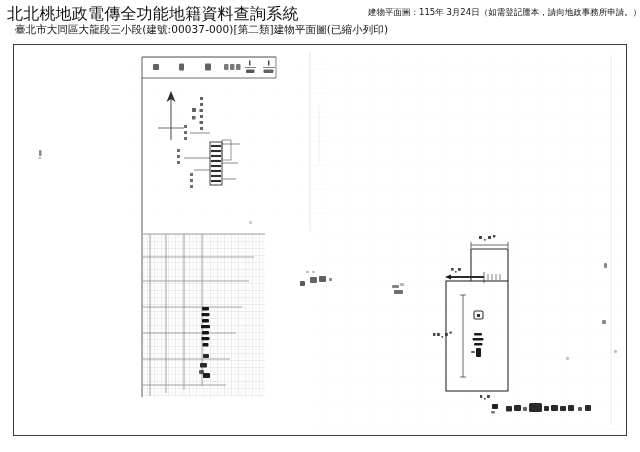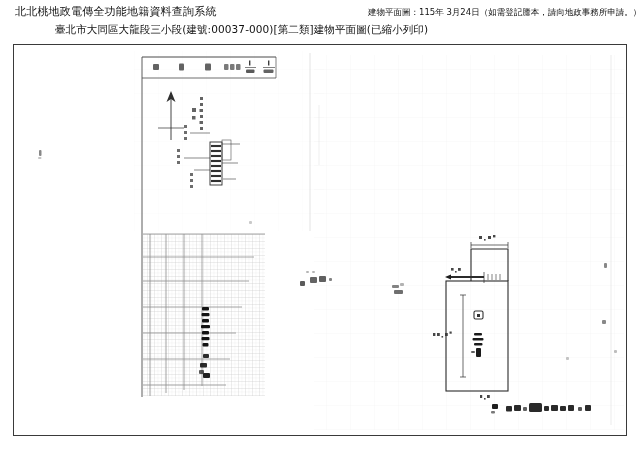--- a/index.html
+++ b/index.html
@@ -18,36 +18,35 @@
 
   
   .header {
     position: absolute;
     left: 0; top: 0;
     width: 640px;
     height: 42px;
   }
   .sys-title {
     position: absolute;
-    left: 15px;
+    left: 7px;
     top: 4px;
-    font-size: 11px;
+    font-size: 16px;
     letter-spacing: 0.2px;
     white-space: nowrap;
     color: #111;
   }
   .doc-subtitle {
     position: absolute;
     left: 15px;
     top: 23px;
     font-size: 10.5px;
     letter-spacing: 0.1px;
     white-space: nowrap;
     color: #111;
-    margin-left: 40px;
   }
   .query-date {
     position: absolute;
     left: 368px;
     top: 7px;
     font-size: 8.5px;
     white-space: nowrap;
     color: #111;
   }
 

